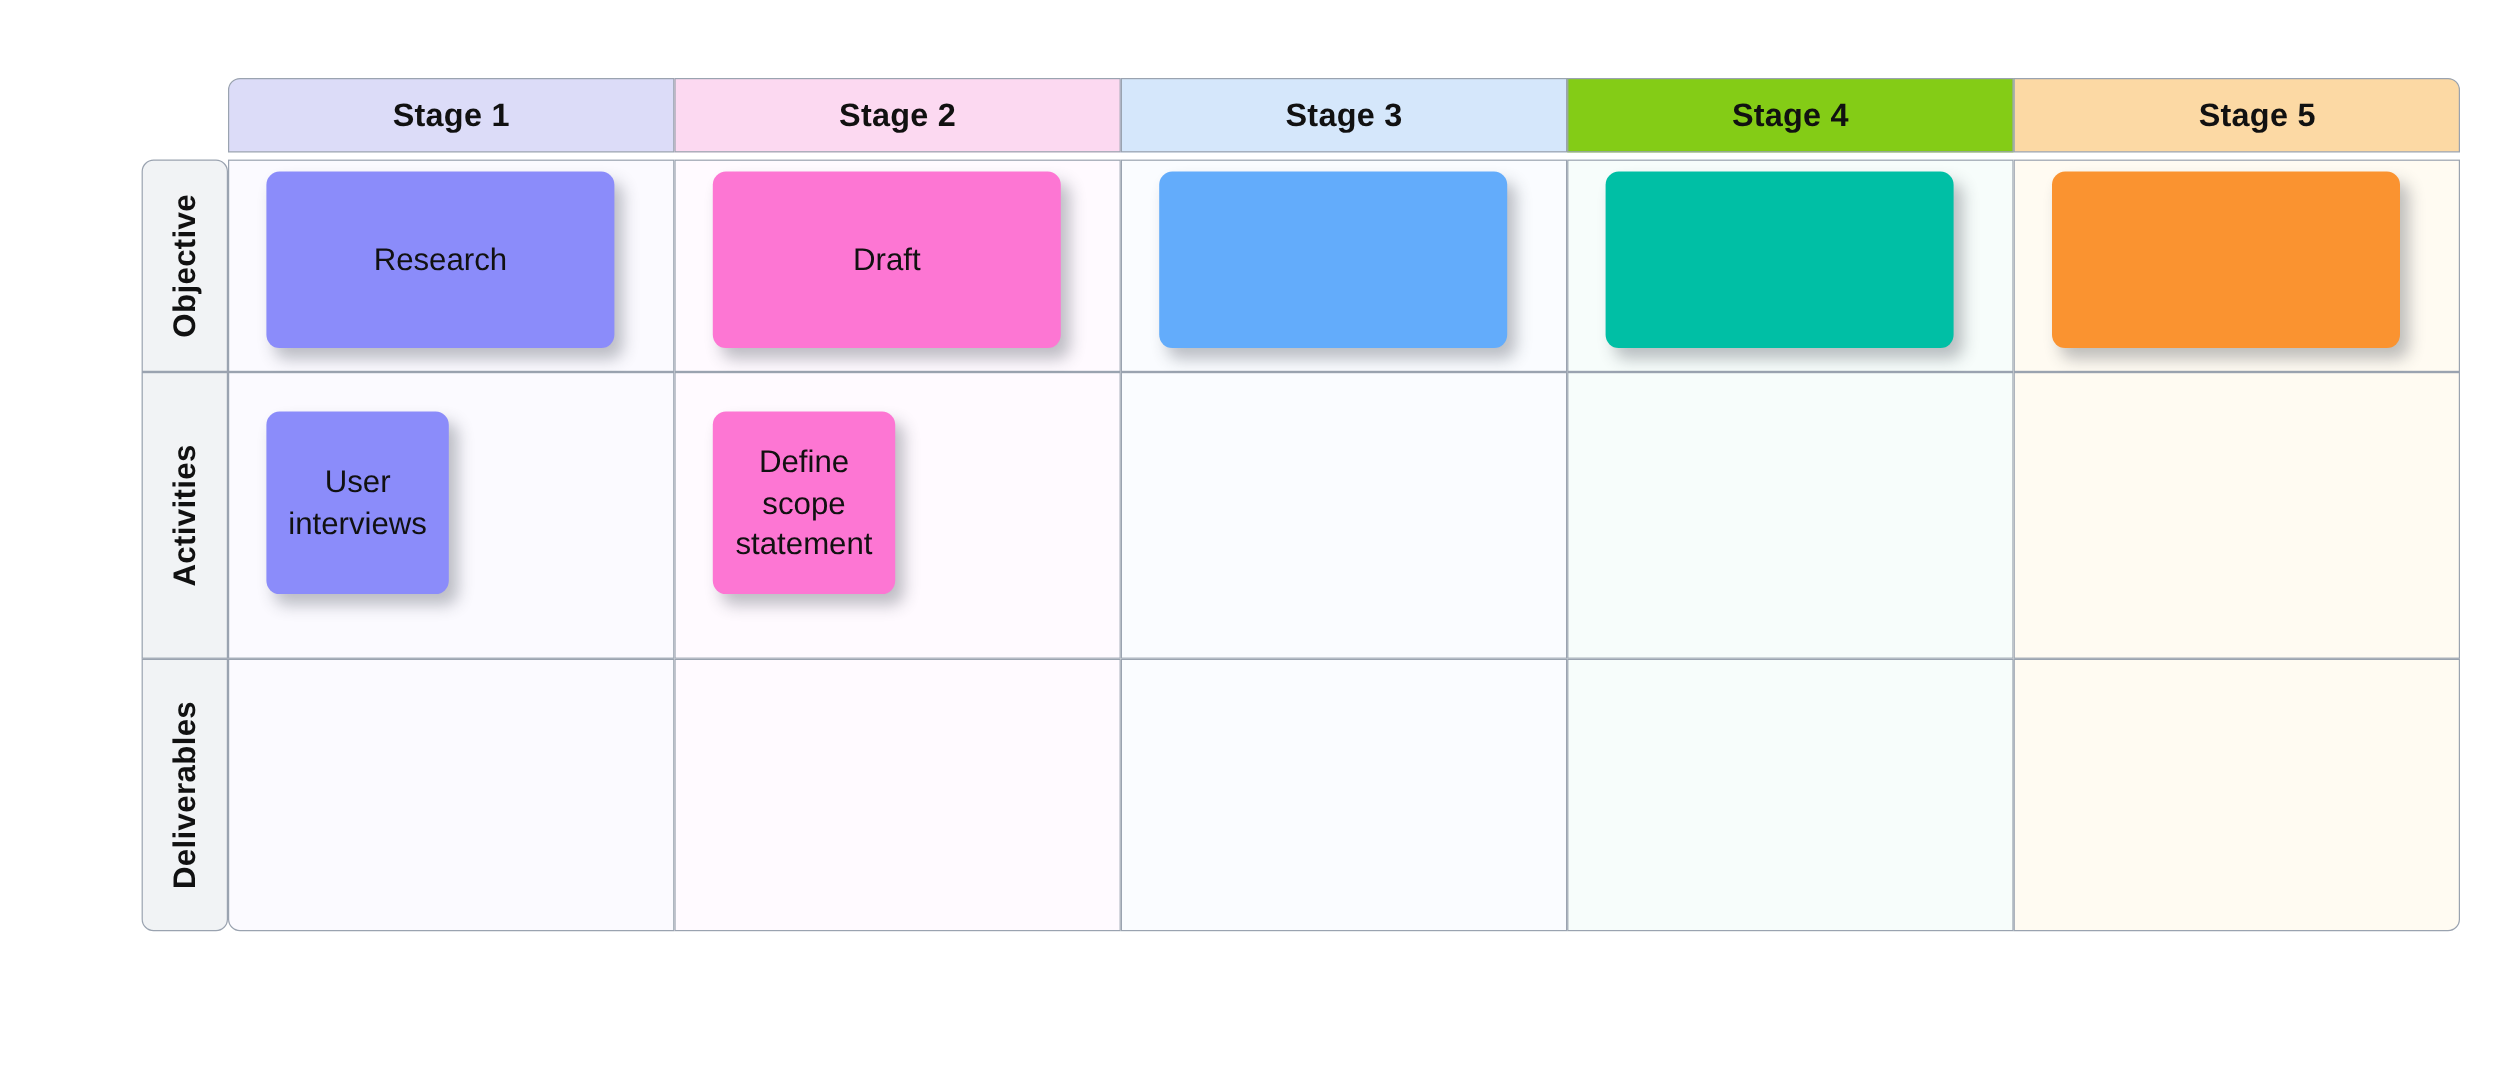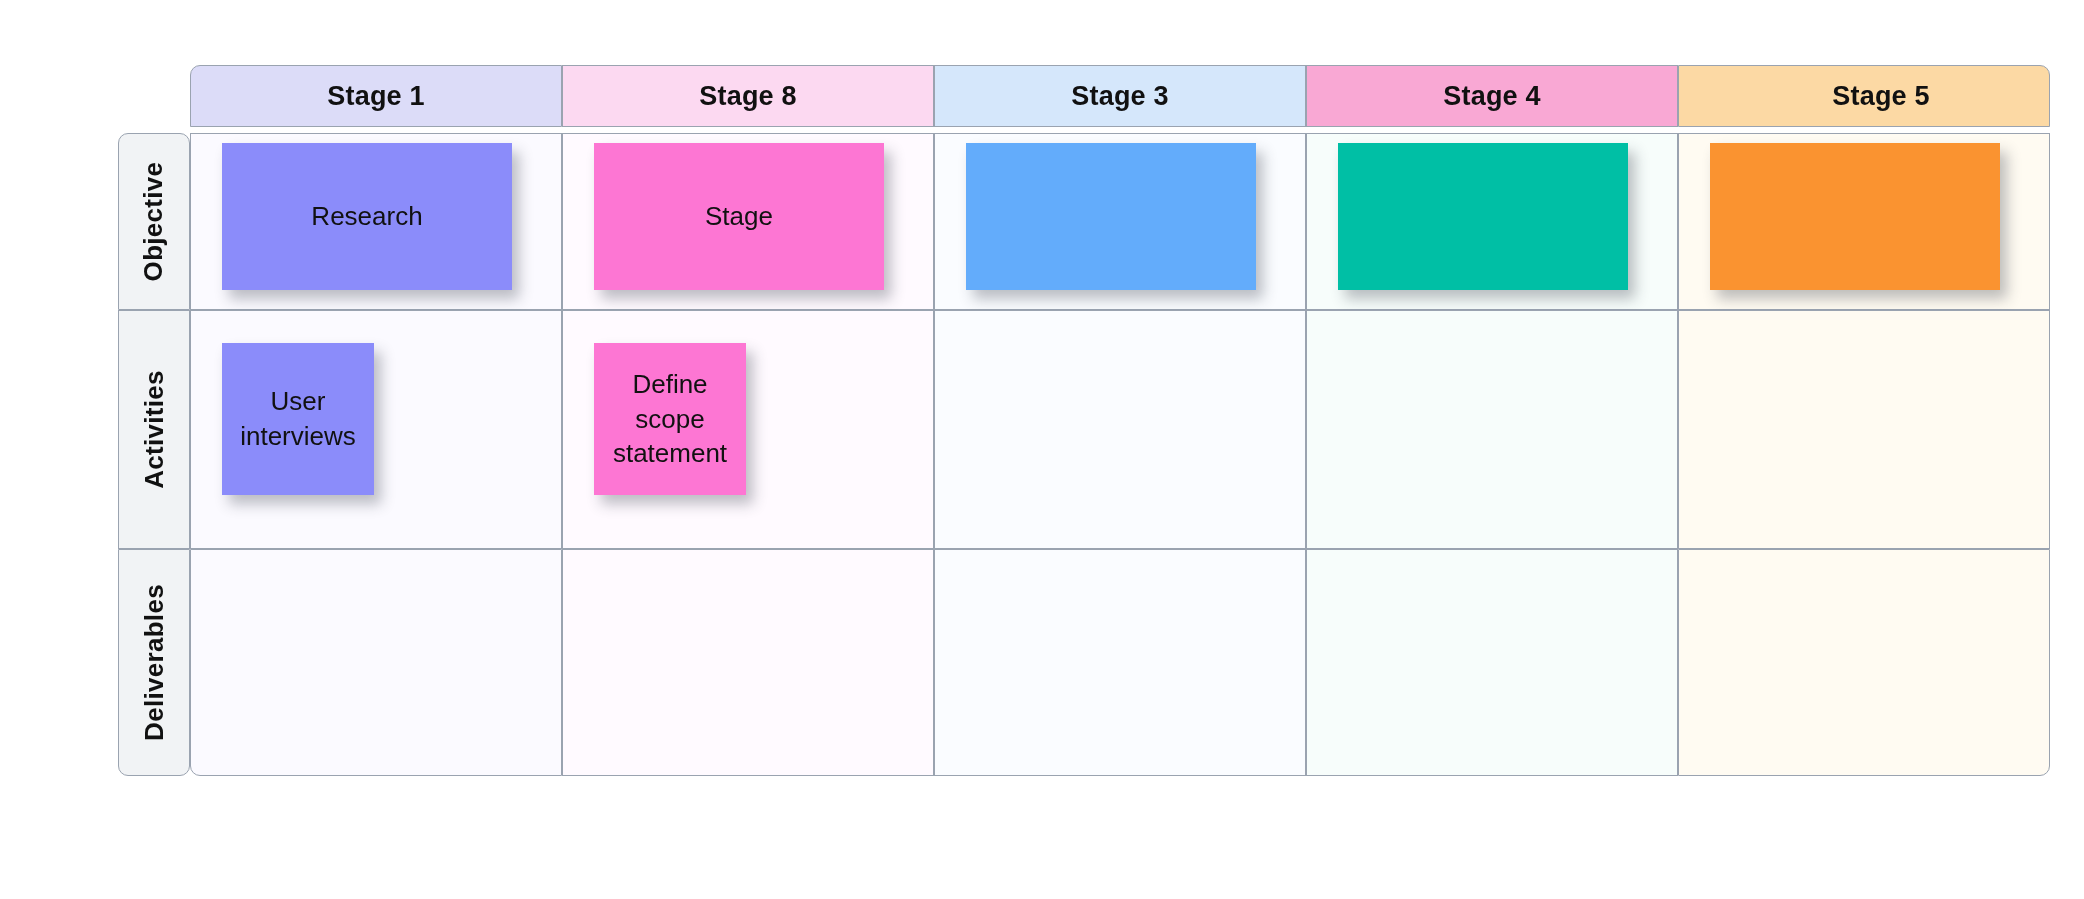--- a/index.html
+++ b/index.html
@@ -122,20 +122,21 @@
     box-sizing: border-box;
     display: flex;
     align-items: center;
     justify-content: center;
     text-align: center;
     color: #111111;
     font-size: 26px;
     line-height: 1.33;
     padding: 22px 10px;
     box-shadow: 7px 9px 13px rgba(40, 45, 60, 0.30);
+    border-radius: 11px;
   }
   .note.wide {
     left: 31px;
     top: 9px;
     width: 290px;
     height: 147px;
   }
   .note.small {
     left: 31px;
     top: 32px;
@@ -146,26 +147,26 @@
 </head>
 <body>
 
 <div id="board">
 
   <div class="header-row">
       <div class="stage-head" style="background: rgb(220, 220, 248);">
         <span>Stage 1</span>
       </div>
       <div class="stage-head" style="background: rgb(252, 217, 241);">
-        <span>Stage 8</span>
+        <span>Stage 2</span>
       </div>
       <div class="stage-head" style="background: rgb(213, 231, 251);">
         <span>Stage 3</span>
       </div>
-      <div class="stage-head" style="background: #f9a8d4; text-align: center;">
+      <div class="stage-head" style="background: #84cc16; text-align: center;">
         <span>Stage 4</span>
       </div>
       <div class="stage-head" style="background: rgb(252, 217, 164);">
         <span>Stage 5</span>
       </div>
     </div>
 
   <div class="label-col">
       <div class="row-label" style="height: 177px;">
         <span>Objective</span>
@@ -180,21 +181,21 @@
 
   <div class="grid-body">
       <div class="grid-row" style="height: 177px;">
         <div class="cell" style="background: rgb(251, 250, 255); height: 177px;">
           <div class="note wide" style="background: rgb(139, 140, 250);">
             <span>Research</span>
           </div>
         </div>
         <div class="cell" style="background: rgb(255, 250, 255); height: 177px;">
           <div class="note wide" style="background: rgb(253, 118, 211);">
-            <span>Stage</span>
+            <span>Draft</span>
           </div>
         </div>
         <div class="cell" style="background: rgb(250, 252, 255); height: 177px;">
           <div class="note wide" style="background: rgb(99, 172, 251);">
             <span></span>
           </div>
         </div>
         <div class="cell" style="background: rgb(247, 253, 251); height: 177px;">
           <div class="note wide" style="background: rgb(0, 191, 165);">
             <span></span>

